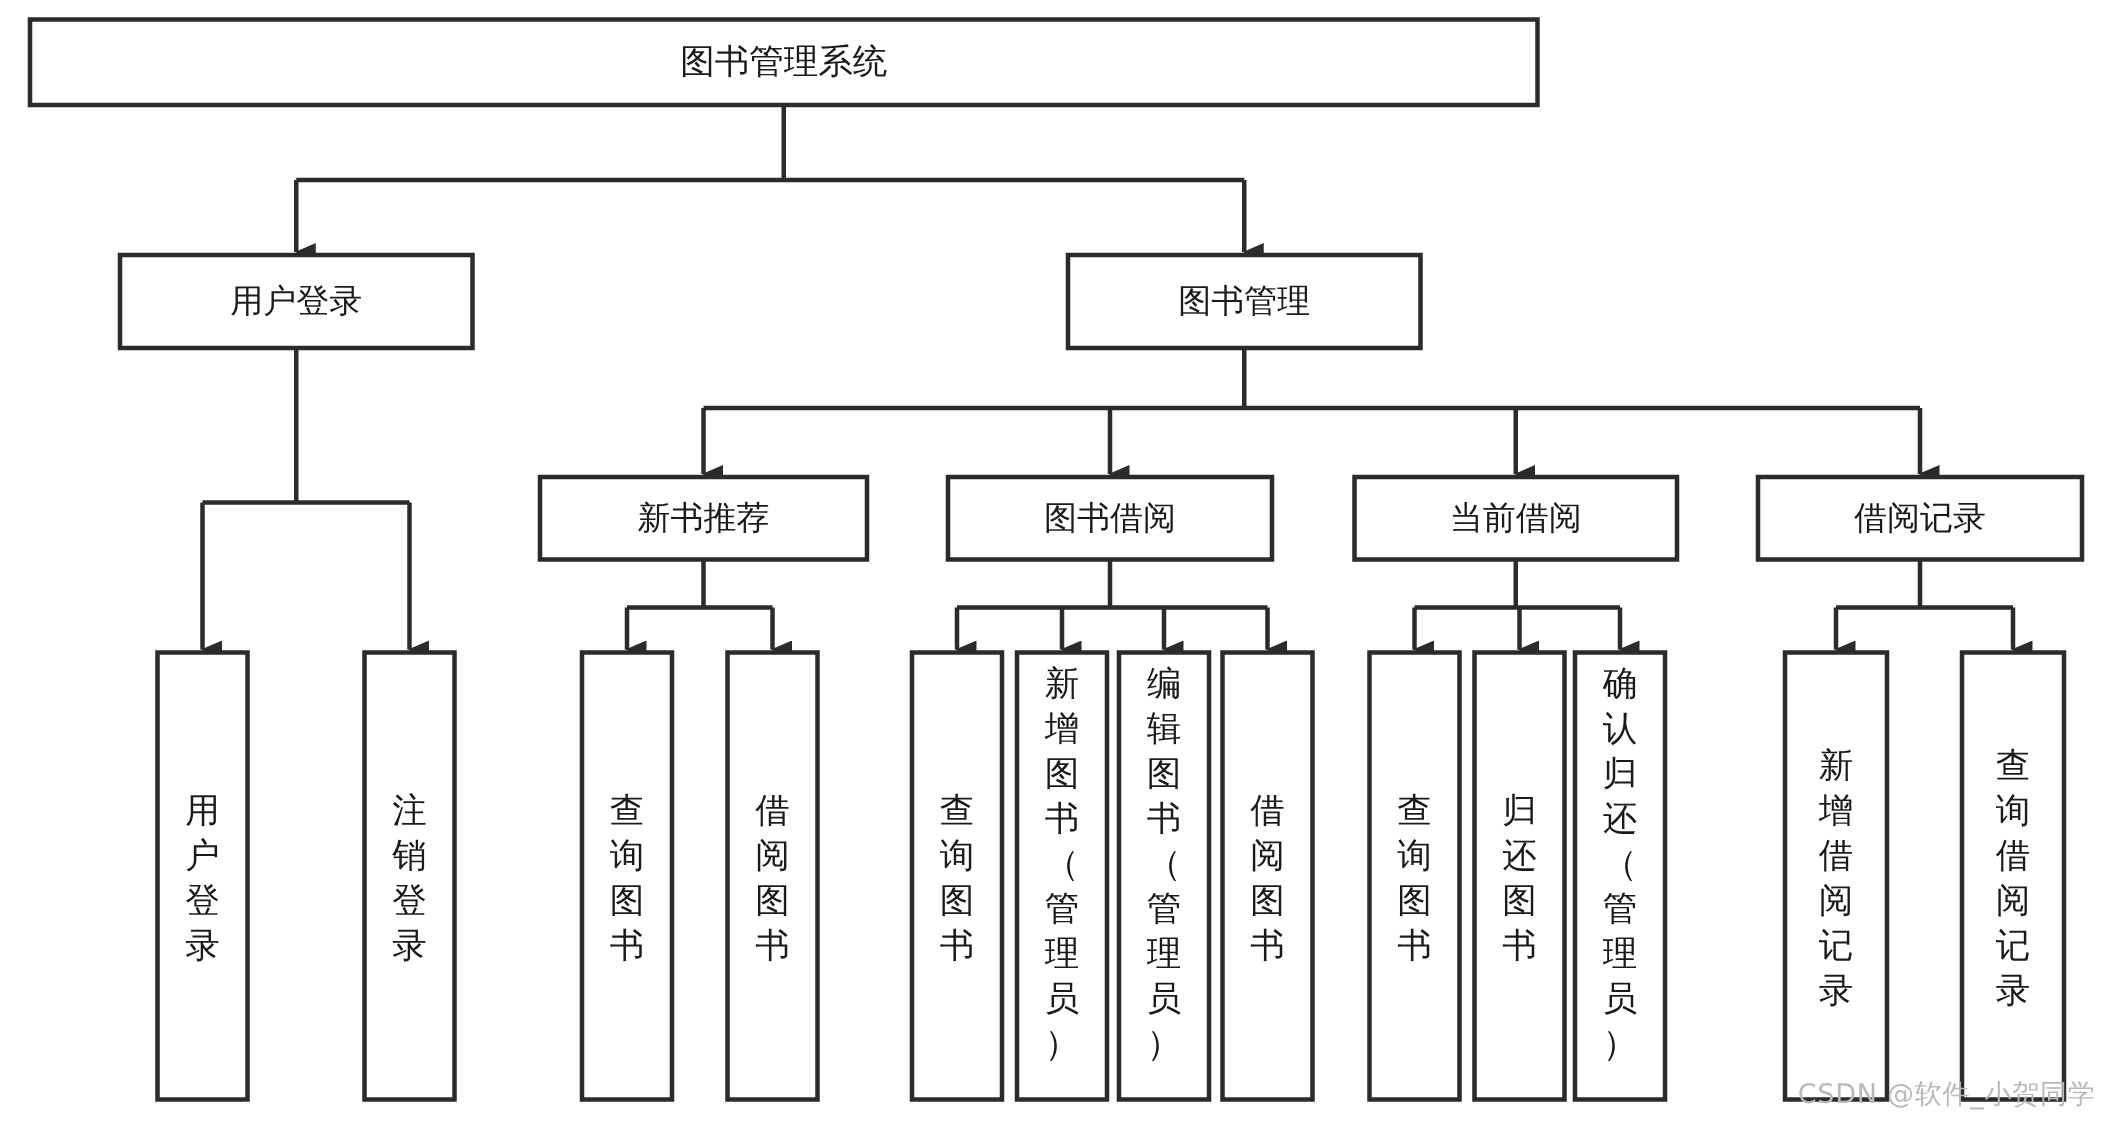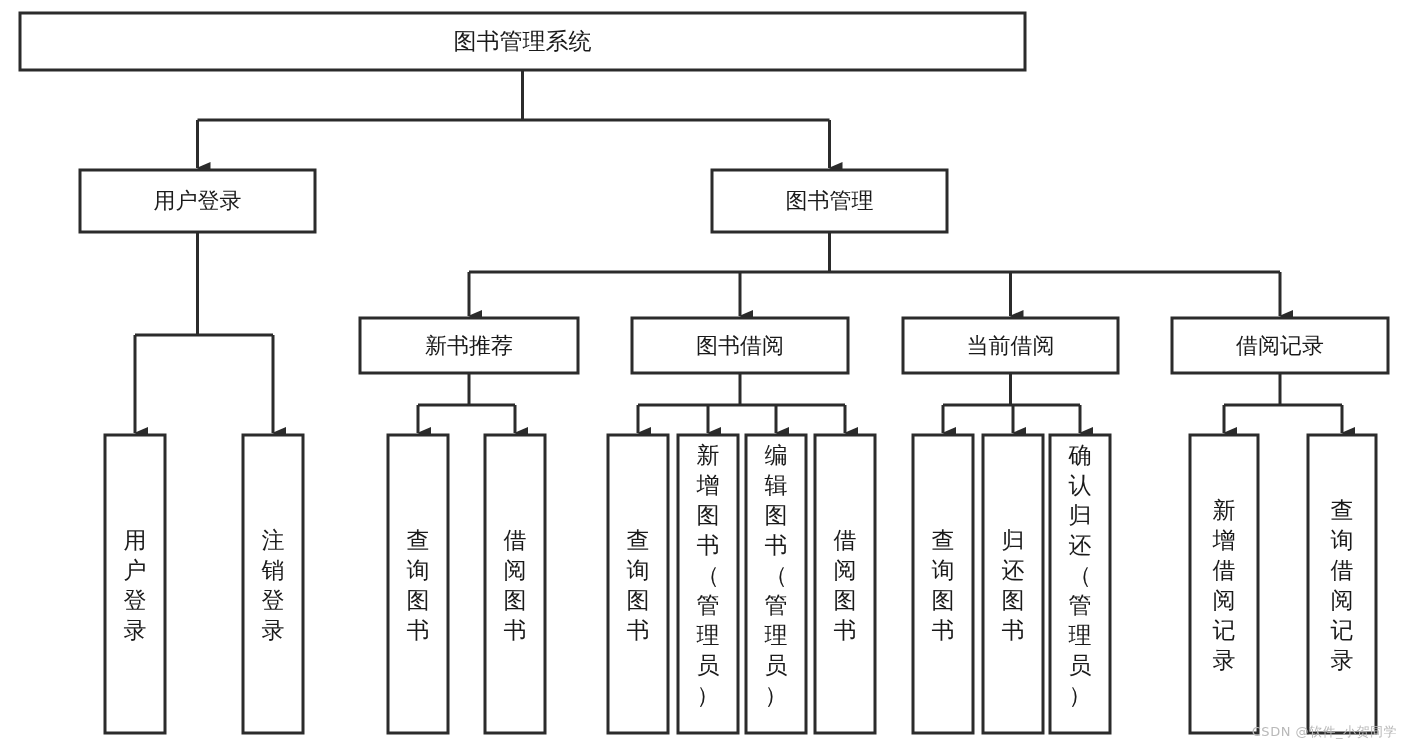--- a/index.html
+++ b/index.html
@@ -20,21 +20,21 @@
   .lvl2-label{font-size:22px;}
   .leaf-char{
     font-family:"DejaVu Sans","Liberation Sans",sans-serif;
     fill:#1a1a1a;font-size:23px;text-anchor:middle;
   }
   .edge{stroke:#2b2b2b;stroke-width:3;fill:none;stroke-linecap:butt;}
   .arrowhead{fill:#2b2b2b;stroke:none;}
   .watermark{
     position:absolute;right:8px;bottom:6px;
     font-family:"DejaVu Sans","Liberation Sans",sans-serif;
-    font-size:13px;color:#b9b9b9;white-space:nowrap;
+    font-size:18px;color:#b9b9b9;white-space:nowrap;
     letter-spacing:0.5px;pointer-events:none;
   }
 </style>
 </head>
 <body>
 
 <svg id="diagram" viewBox="0 0 1405 747" xmlns="http://www.w3.org/2000/svg">
   <defs>
     <marker id="arrow" viewBox="0 0 12 14" refX="6" refY="13" markerWidth="12" markerHeight="14" orient="auto-start-reverse" markerUnits="userSpaceOnUse">
       <path d="M 0 0 L 12 0 L 6 14 Z" class="arrowhead"></path>

